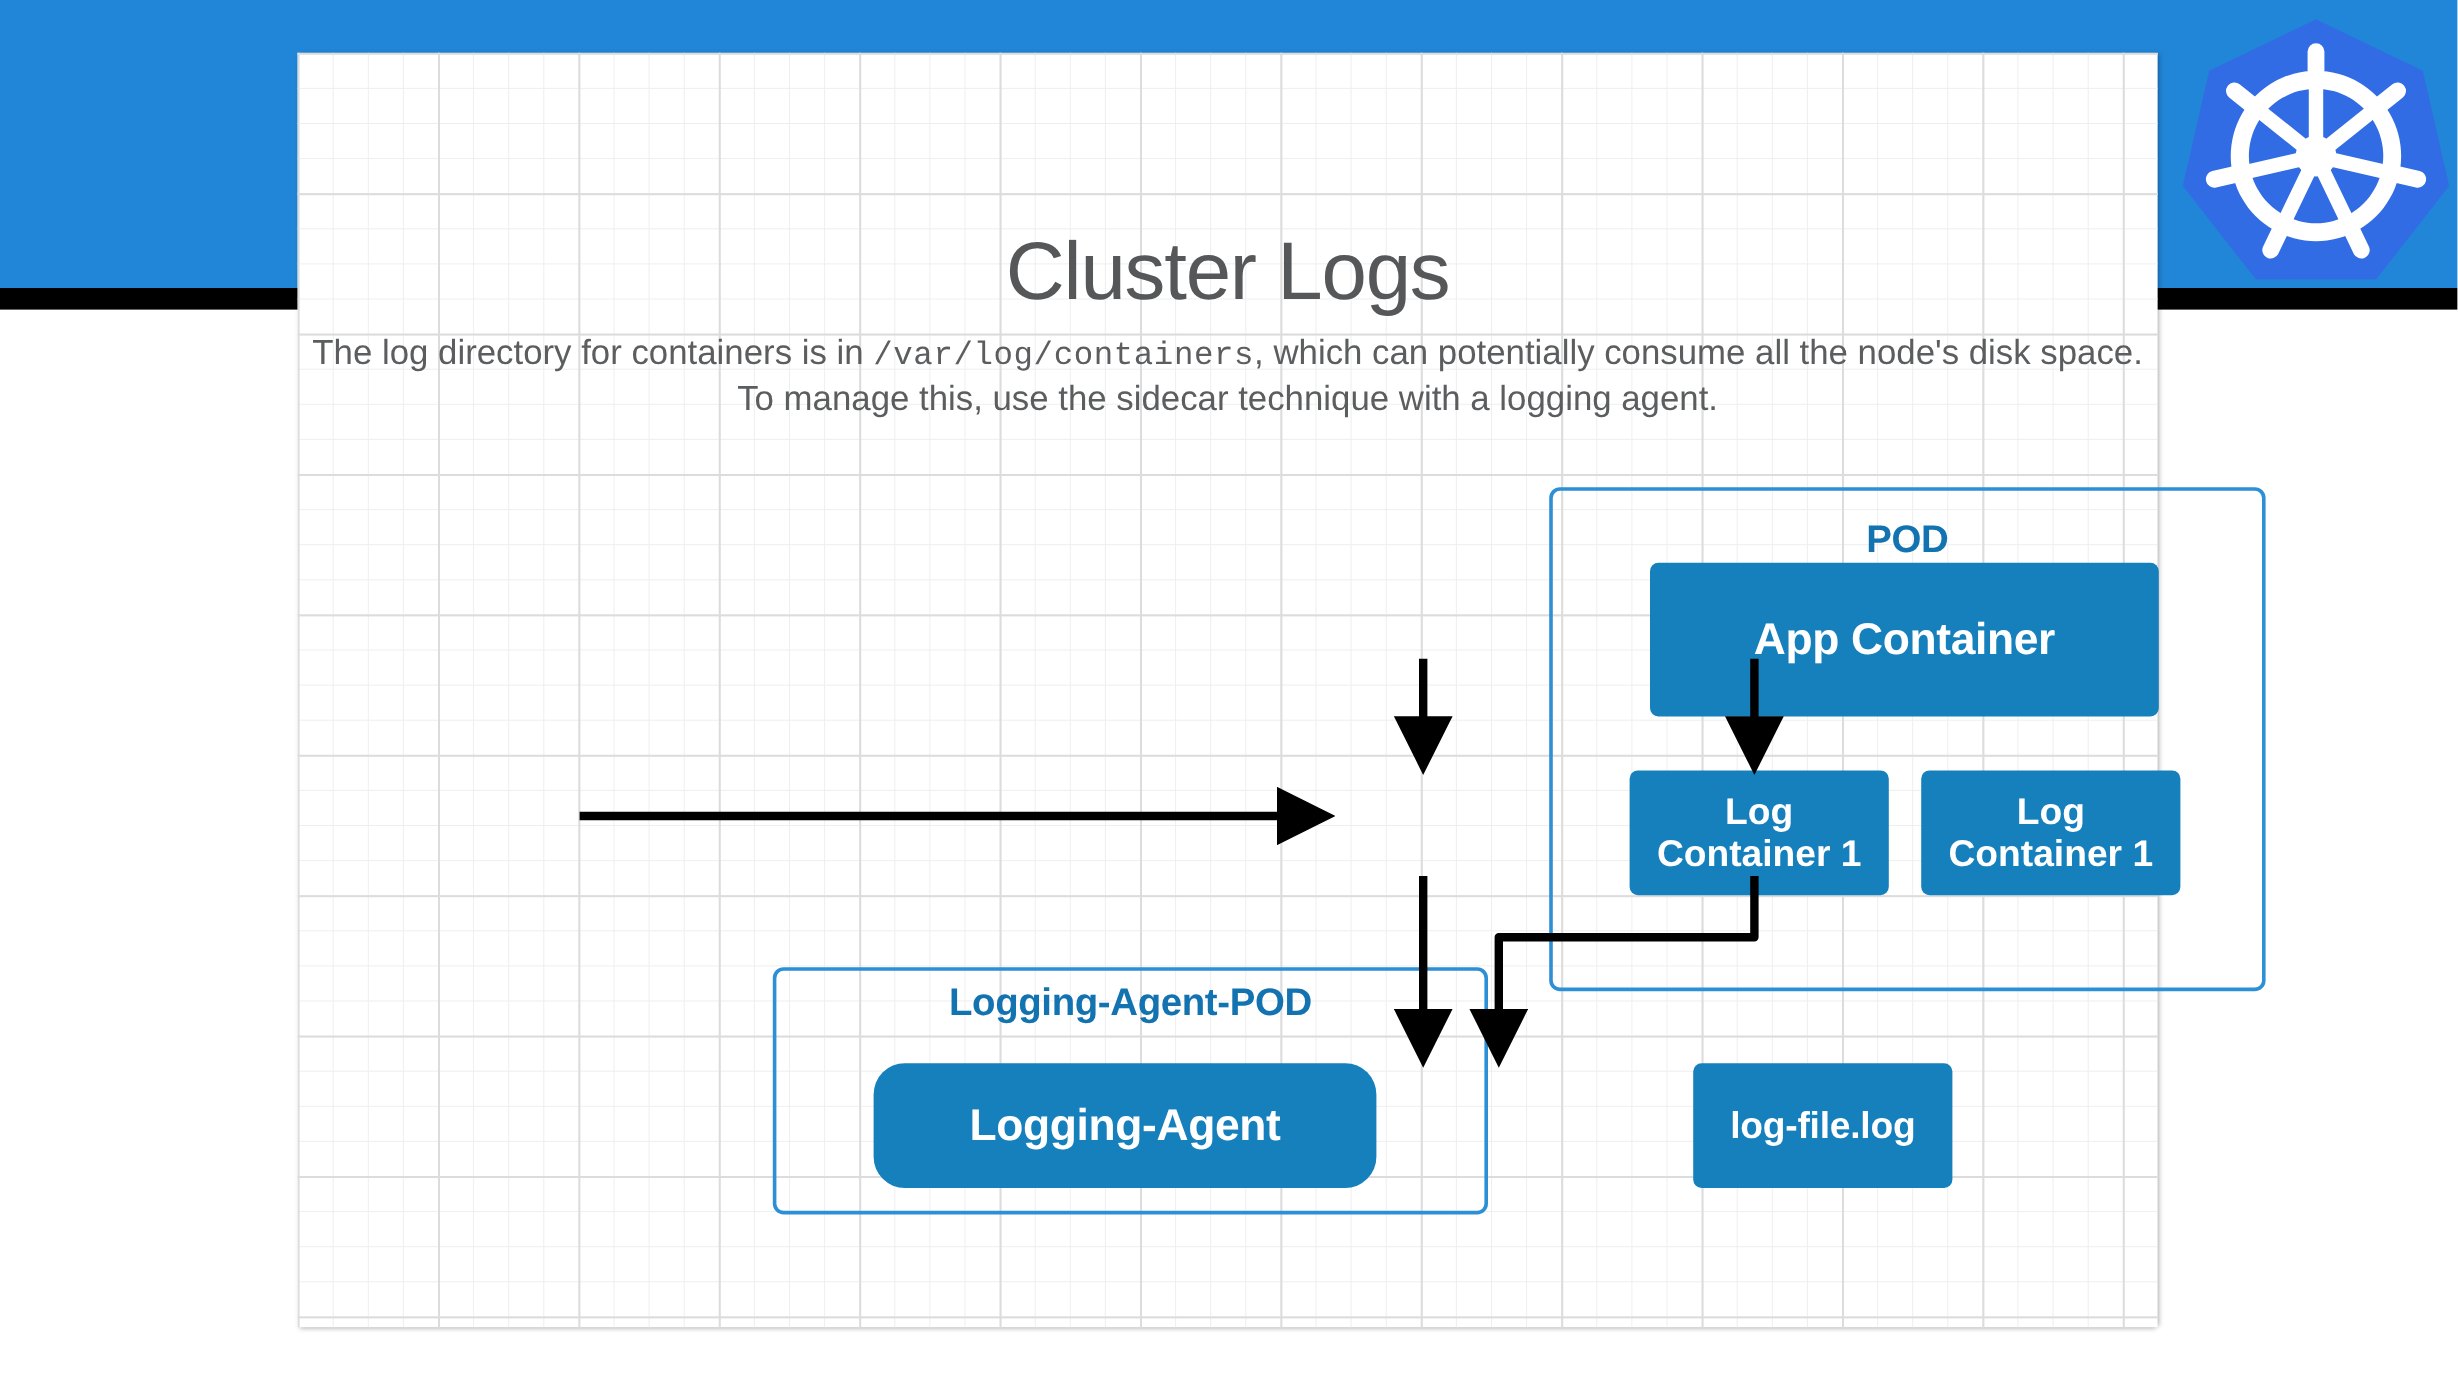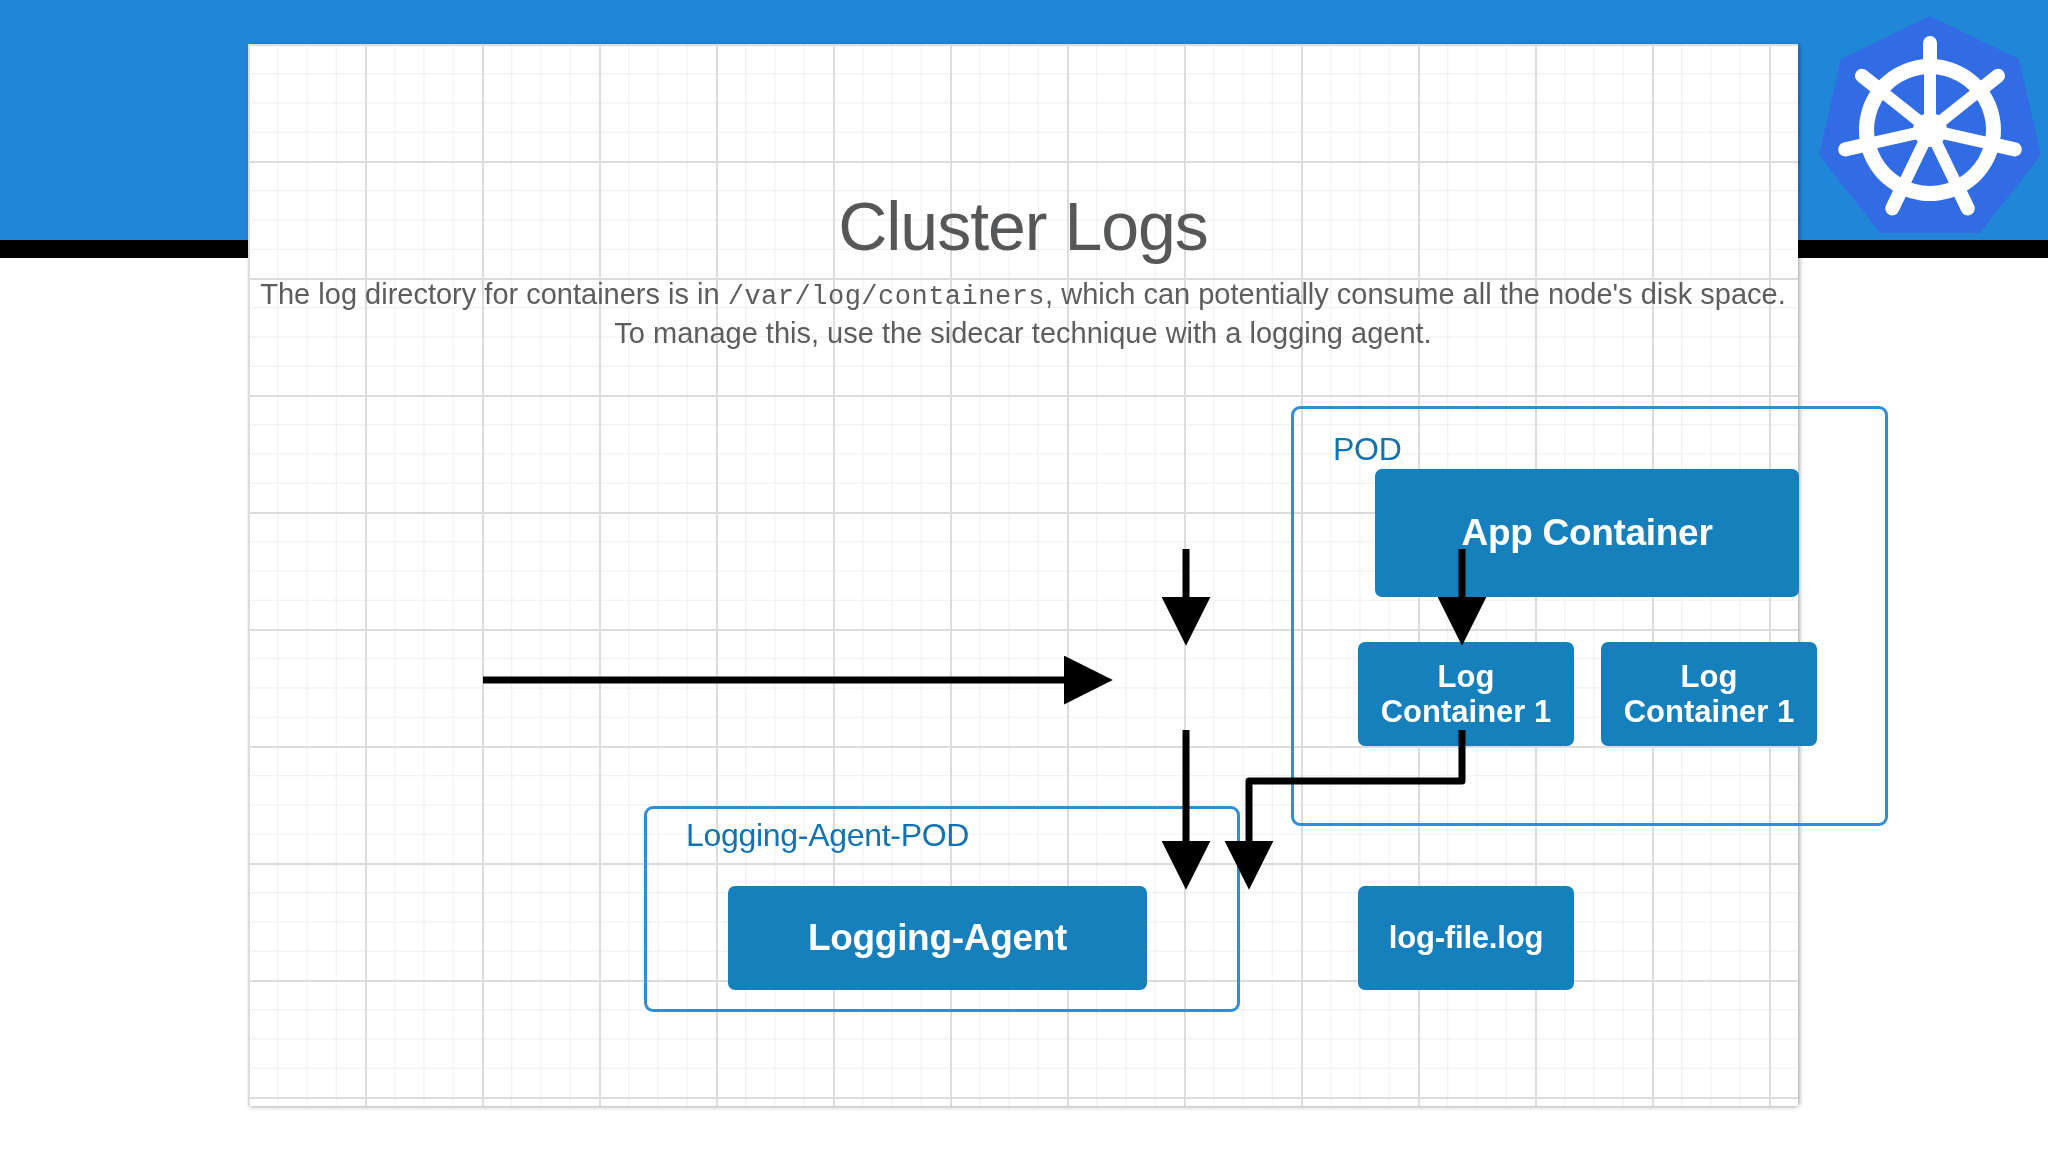--- a/index.html
+++ b/index.html
@@ -96,27 +96,26 @@
   .pod-box {
     position: absolute;
     border: 3px solid #2d8fd5;
     border-radius: 9px;
     background: transparent;
     z-index: 20;
   }
   .pod-label {
     position: absolute;
     width: 100%;
-    text-align: left;
+    text-align: center;
     font-size: 32px;
-    font-weight: normal;
+    font-weight: bold;
     color: #1273b0;
     letter-spacing: -0.3px;
     white-space: nowrap;
-    padding-left: 39px;
   }
 
   #pod-box        { left: 1043px; top: 362px;  width: 591px;  height: 414px; }
   #pod-box .pod-label { top: 22px; }
 
   #agent-pod-box  { left: 396px;  top: 762px;  width: 590px;  height: 200px; }
   #agent-pod-box .pod-label { top: 8px; }
 
   
   .container-box {
@@ -147,23 +146,24 @@
   #log-container-2 {
     left: 1353px; top: 598px;
     width: 216px; height: 104px;
     font-size: 31px;
   }
   #logging-agent {
     left: 480px; top: 842px;
     width: 419px; height: 104px;
     font-size: 37px;
     letter-spacing: -0.3px;
+    border-radius: 26px;
   }
   #log-file {
-    left: 1110px; top: 842px;
+    left: 1163px; top: 842px;
     width: 216px; height: 104px;
     font-size: 31px;
     letter-spacing: -0.2px;
   }
 
   
   #arrows {
     position: absolute;
     left: 0; top: 0;
     width: 1550px; height: 1062px;

